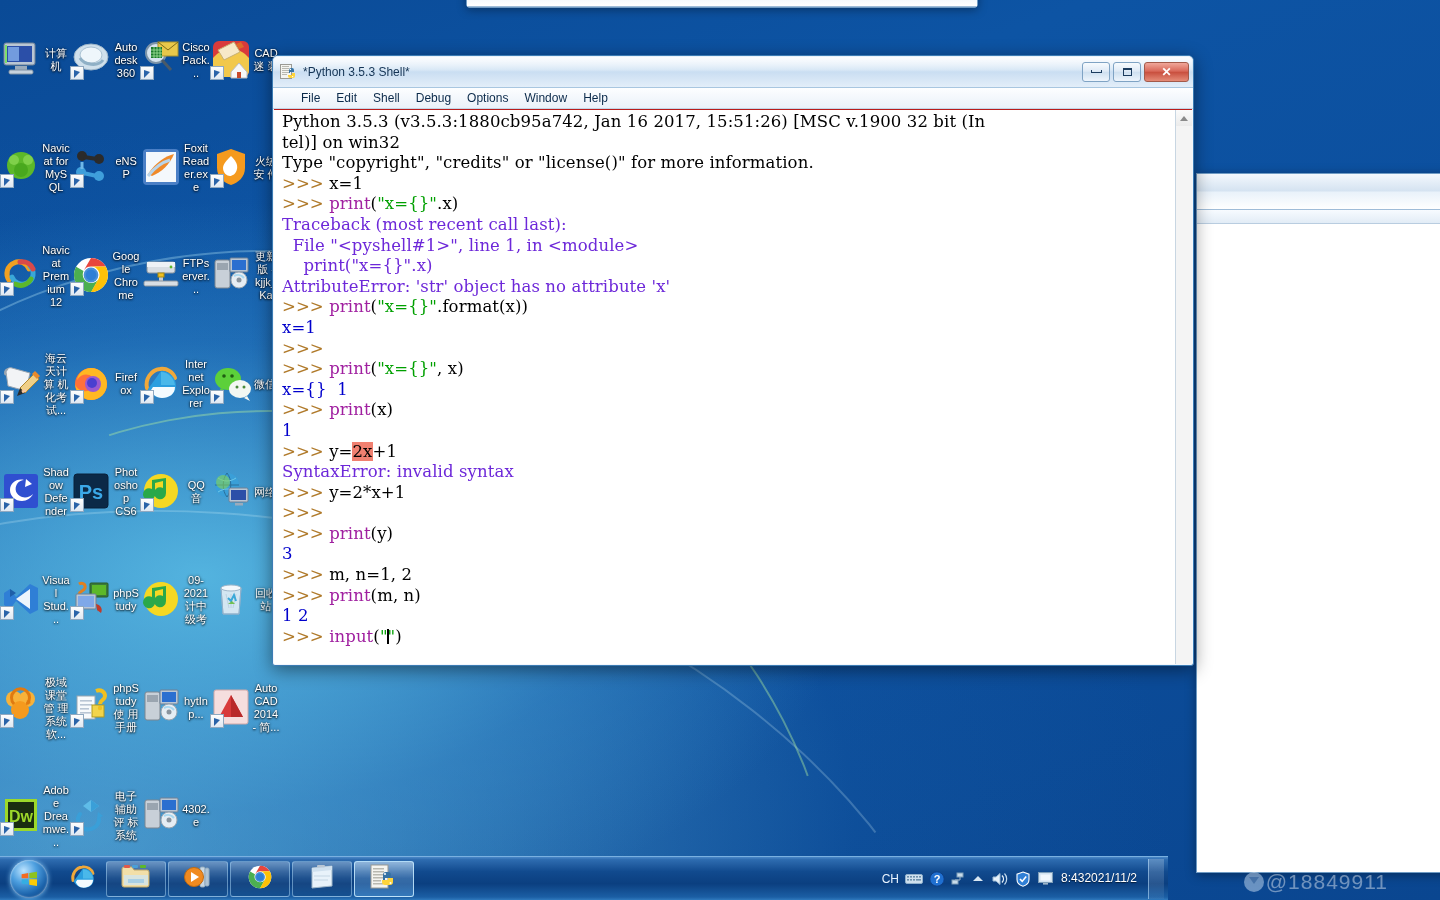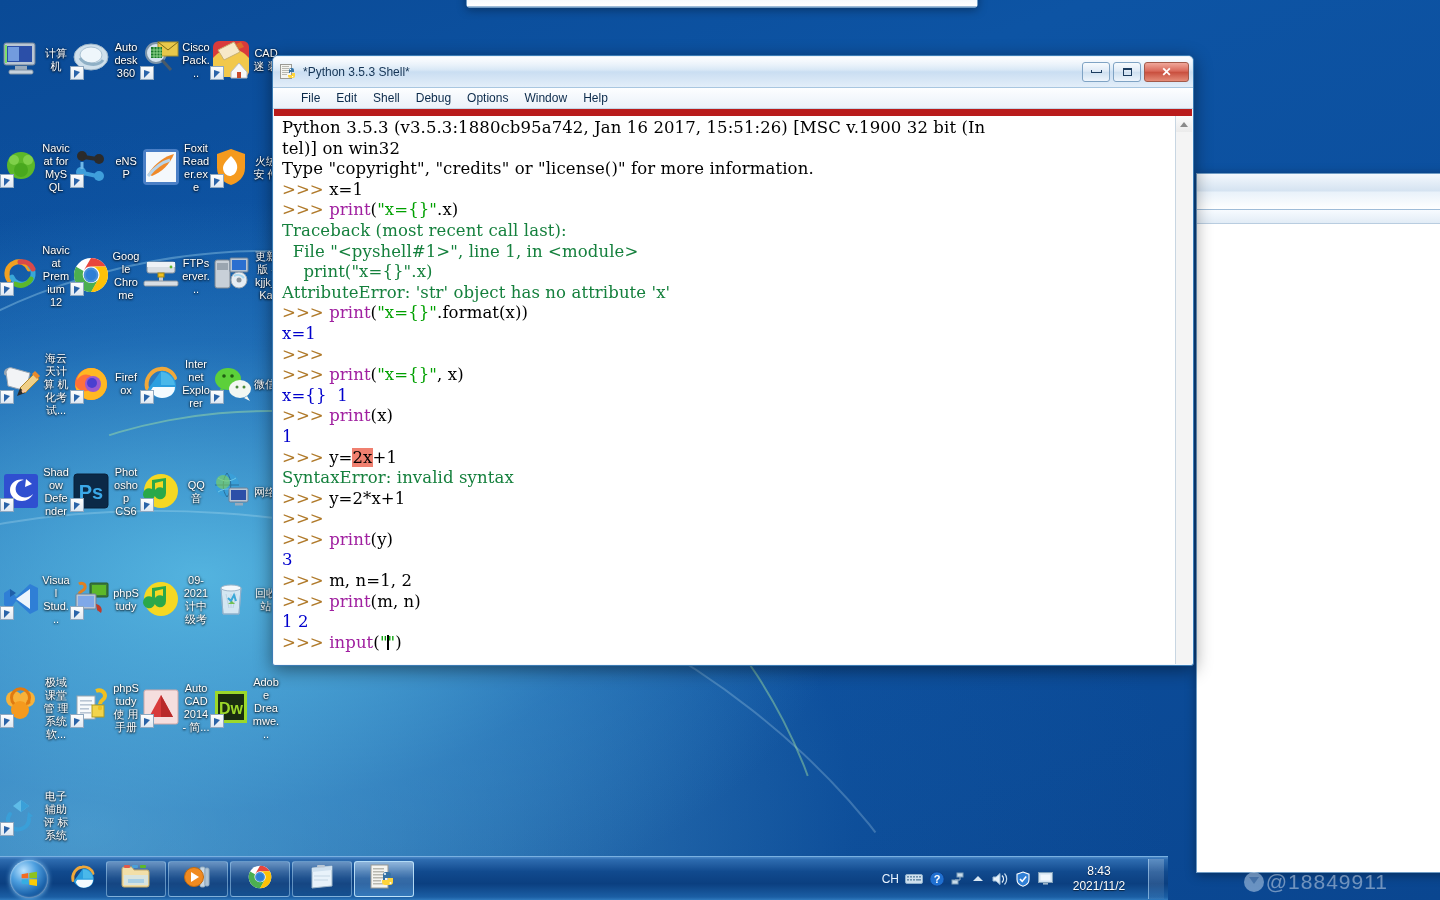--- a/index.html
+++ b/index.html
@@ -174,40 +174,40 @@
     padding: 2px 8px 3px 8px;
     color: #0b2a4a;
     cursor: default;
     white-space: nowrap;
   }
 
   #idle-body {
     flex: 1 1 auto;
     display: flex;
     background: #ffffff;
-    border-top: 7px solid #b91c1c;
+    border-top: 1px solid #b91c1c;
     margin: 0 1px 1px 1px;
     overflow: hidden;
   }
   #shell-text {
     flex: 1 1 auto;
     padding: 2px 0 0 8px;
     font-family: "DejaVu Serif", "Liberation Serif", serif;
     font-size: 16.5px;
     line-height: 20.6px;
     color: #000000;
     white-space: pre;
     overflow: hidden;
     letter-spacing: 0.1px;
   }
   #shell-text .ln { min-height: 20.6px; }
   .c-prompt { color: #b07a2a; }
   .c-kw     { color: #a020a0; }
   .c-str    { color: #00a000; }
-  .c-err    { color: #15803d; }
+  .c-err    { color: #6d28d9; }
   .c-out    { color: #0000cc; }
   .c-plain  { color: #000000; }
   .hl       { background: #f08070; color: #000000; }
   .caret {
     display: inline-block;
     width: 2px; height: 15px;
     background: #000;
     vertical-align: -2px;
     margin: 0 -1px;
   }
@@ -278,21 +278,21 @@
   #tray {
     margin-left: auto;
     display: flex; align-items: center; gap: 6px;
     padding-right: 4px;
     height: 44px;
   }
   #tray .tlabel { font-size: 12px; color: #e9f4ff; text-shadow: 0 1px 1px #062banchor; }
   #tray .ticon { display: flex; align-items: center; justify-content: center; cursor: default; }
   #clock {
     width: 78px;
-    display: flex; flex-direction: column; align-items: center; justify-content: center;
+    display: flex; flex-direction: row; align-items: center; justify-content: center;
     color: #ffffff; font-size: 12px; line-height: 15px;
     text-shadow: 0 1px 1px rgba(0,0,0,0.55);
     cursor: default;
     text-align: center;
   }
   #show-desktop {
     width: 16px; height: 40px;
     margin-left: 4px;
     border-left: 1px solid rgba(190,225,255,0.55);
     background: linear-gradient(rgba(255,255,255,0.22), rgba(255,255,255,0.05));
@@ -666,20 +666,34 @@
             <path d="M26 5c5-2 9 1 9 5 0 4-5 4-5 8" stroke="#f0c020" stroke-width="4" fill="none"></path>
             <circle cx="30" cy="22" r="2.2" fill="#f0c020"></circle>
           </svg>
           <span class="sc-arrow"></span>
         </span>
         <span class="lbl">phpStudy使 用手册</span>
       </div>
       <div class="dicon">
         <span class="glyph">
           <svg width="42" height="42" viewBox="0 0 42 42">
+            <rect x="5" y="6" width="15" height="28" rx="2" fill="#c8d0d8" stroke="#7c8690"></rect>
+            <rect x="7" y="9" width="11" height="7" fill="#9aa5b0"></rect>
+            <rect x="20" y="4" width="18" height="14" rx="1" fill="#b9c6d4" stroke="#6f8196"></rect>
+            <rect x="22" y="6" width="14" height="10" fill="#2b6fd0"></rect>
+            <circle cx="29" cy="26" r="8" fill="#e6edf3" stroke="#9aa5b0"></circle>
+            <circle cx="29" cy="26" r="2.5" fill="#8a949e"></circle>
+            <path d="M24 22a8 8 0 0110 2" stroke="#a8d8f0" stroke-width="2" fill="none"></path>
+          </svg>
+        </span>
+        <span class="lbl">hytInp...</span>
+      </div>
+      <div class="dicon">
+        <span class="glyph">
+          <svg width="42" height="42" viewBox="0 0 42 42">
             <rect x="4" y="4" width="34" height="34" rx="2" fill="#f5dede" stroke="#d0a8a8"></rect>
             <path d="M21 9l12 22H9z" fill="#d83a3a"></path>
             <path d="M21 9l12 22H21z" fill="#b82a2a"></path>
           </svg>
           <span class="sc-arrow"></span>
         </span>
         <span class="lbl">AutoCAD 2014 - 简...</span>
       </div>
       <div class="dicon">
         <span class="glyph">
@@ -696,20 +710,34 @@
         <span class="glyph">
           <svg width="42" height="42" viewBox="0 0 42 42">
             <path d="M21 6l8 6-8 6-8-6z" fill="#5fbce8"></path>
             <path d="M21 6l8 6-8 6z" fill="#3a9fd8"></path>
             <path d="M10 20c-4 5-2 13 5 15 7 2 14-3 14-10" stroke="#3a9fd8" stroke-width="4" fill="none" stroke-linecap="round"></path>
             <path d="M28 18l5 4-6 3z" fill="#3a9fd8"></path>
           </svg>
           <span class="sc-arrow"></span>
         </span>
         <span class="lbl">电子辅助评 标系统</span>
+      </div>
+      <div class="dicon">
+        <span class="glyph">
+          <svg width="42" height="42" viewBox="0 0 42 42">
+            <rect x="5" y="6" width="15" height="28" rx="2" fill="#c8d0d8" stroke="#7c8690"></rect>
+            <rect x="7" y="9" width="11" height="7" fill="#9aa5b0"></rect>
+            <rect x="20" y="4" width="18" height="14" rx="1" fill="#b9c6d4" stroke="#6f8196"></rect>
+            <rect x="22" y="6" width="14" height="10" fill="#2b6fd0"></rect>
+            <circle cx="29" cy="26" r="8" fill="#e6edf3" stroke="#9aa5b0"></circle>
+            <circle cx="29" cy="26" r="2.5" fill="#8a949e"></circle>
+            <path d="M24 22a8 8 0 0110 2" stroke="#a8d8f0" stroke-width="2" fill="none"></path>
+          </svg>
+        </span>
+        <span class="lbl">4302.e</span>
       </div>
     </div>
 
   <div class="bgwin" id="bgwin-top">
     <div class="cap"></div>
   </div>
   <div class="bgwin" id="bgwin-right">
     <div class="cap"></div>
     <div class="cap2"></div>
   </div>

